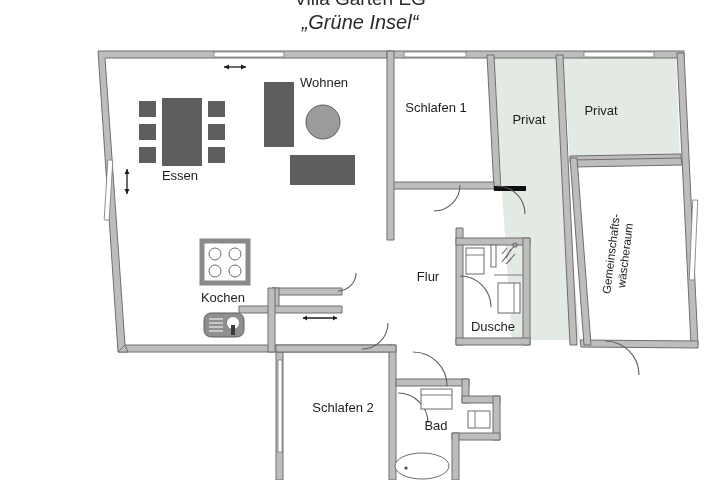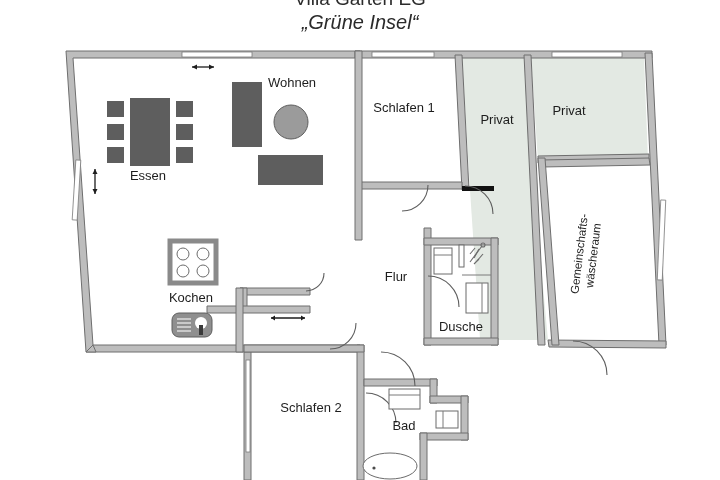--- a/index.html
+++ b/index.html
@@ -12,20 +12,21 @@
     height: 480px;
     position: relative;
     overflow: hidden;
     font-family: "Liberation Sans", sans-serif;
   }
   #plan-root {
     position: absolute;
     left: 0; top: 0;
     width: 672px;
     height: 480px;
+    padding-left: 32px;
   }
   .title-block {
     position: absolute;
     left: 0;
     top: -12px;
     width: 720px;
     text-align: center;
     pointer-events: none;
   }
   .title-main {

